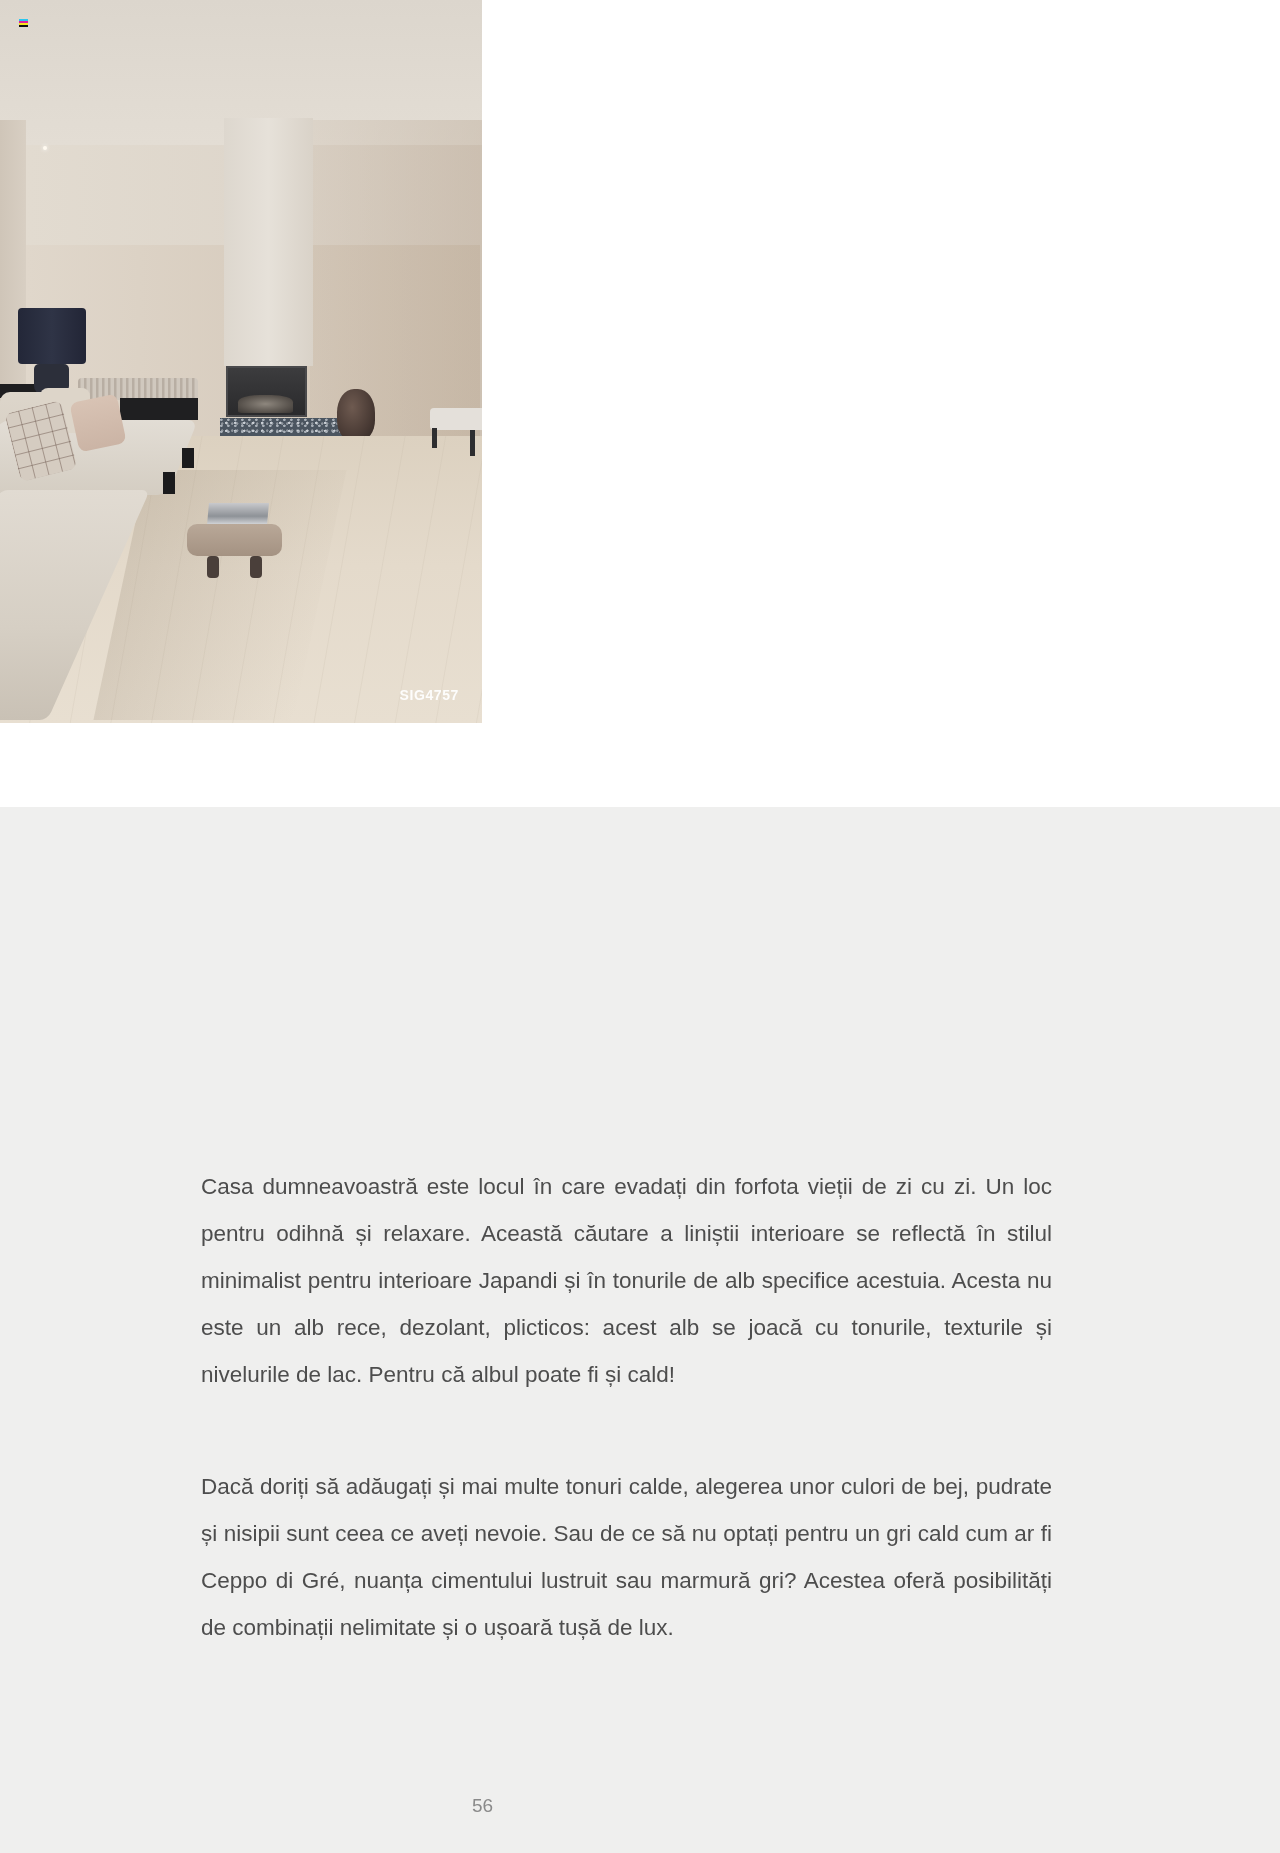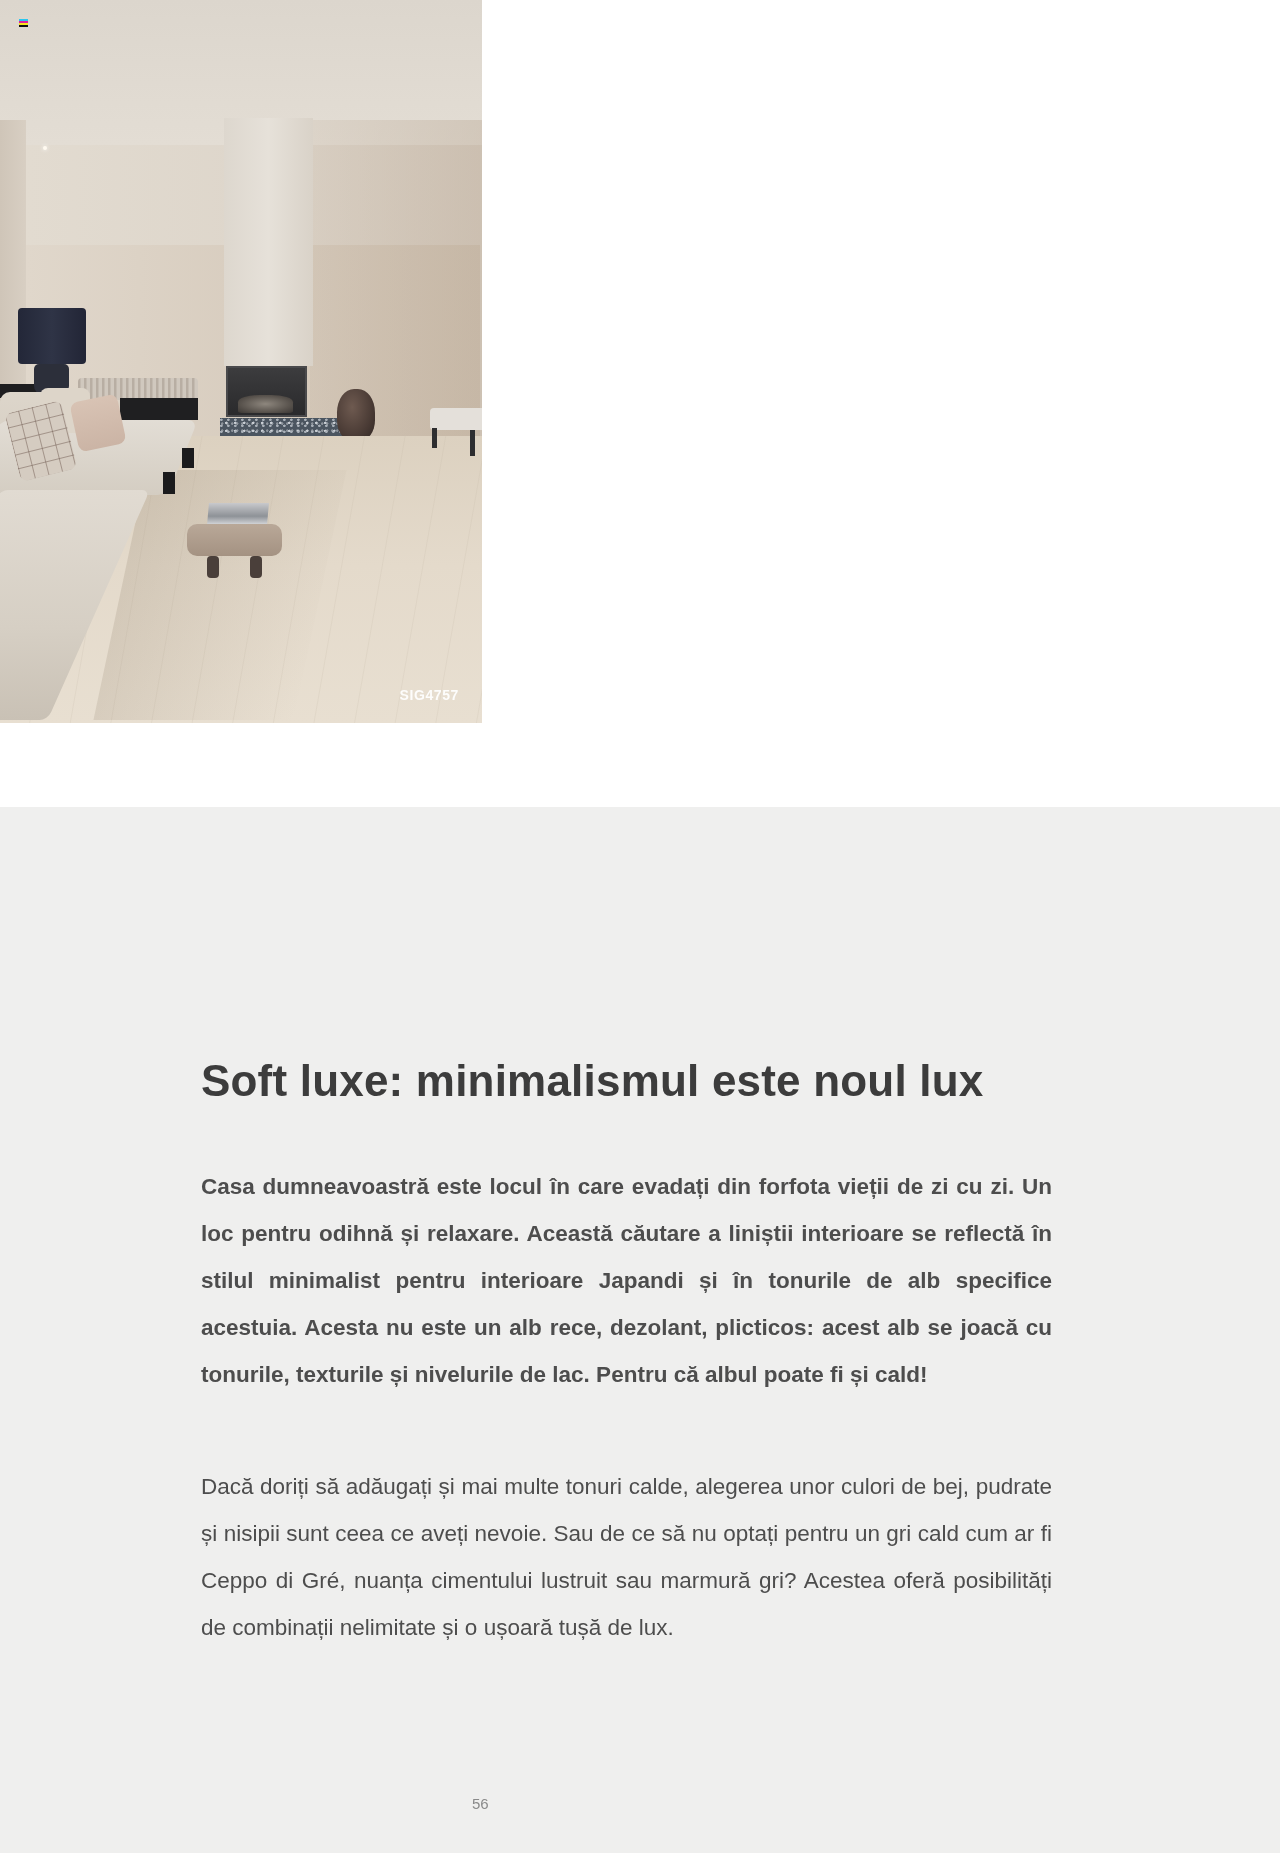--- a/index.html
+++ b/index.html
@@ -71,23 +71,23 @@
     .coffee-table-leg1 { left: 207px; top: 556px; width: 12px; height: 22px; border-radius: 4px; background: #4a3f3a; }
     .coffee-table-leg2 { left: 250px; top: 556px; width: 12px; height: 22px; border-radius: 4px; background: #4a3f3a; }
     .magazine { left: 208px; top: 503px; width: 60px; height: 22px; background: linear-gradient(180deg, #c8c9cc 0%, #8e9297 60%, #d9dadd 100%); transform: skewX(-5deg); }
 
     .photo-code { position: absolute; right: 23px; top: 687px; font-family: "Liberation Sans", sans-serif; font-weight: bold; font-size: 14px; letter-spacing: 0.6px; color: rgba(255,255,255,0.92); text-align: center; }
 
     
     .text-panel { position: absolute; left: 0; top: 807px; width: 1280px; height: 1046px; background: #efefee; }
     .heading { position: absolute; left: 201px; top: 248px; width: 900px; font-family: "Liberation Sans", sans-serif; font-weight: bold; font-size: 44px; line-height: 52px; color: #3c3c3c; letter-spacing: 0.2px; }
     .paragraph { position: absolute; left: 201px; width: 851px; font-family: "Liberation Sans", sans-serif; font-size: 22.5px; line-height: 47px; color: #4d4d4d; text-align: justify; }
-    .p1 { top: 356px; font-weight: bold; }
+    .p1 { top: 356px; }
     .p2 { top: 656px; }
-    .page-number { position: absolute; left: 472px; top: 988px; font-family: "Liberation Sans", sans-serif; font-size: 15px; color: #8a8a8a; }
+    .page-number { position: absolute; left: 472px; top: 988px; font-family: "Liberation Sans", sans-serif; font-size: 19px; color: #8a8a8a; }
   </style>
 </head>
 <body>
 
 <div class="top-area"></div>
 
 <div class="cmyk-marker">
   <span style="background:#29c7f0"></span>
   <span style="background:#e0219b"></span>
   <span style="background:#f8e71c"></span>
@@ -125,17 +125,16 @@
   <div class="layer pillow-check"></div>
   <div class="layer pillow-pink"></div>
   <div class="layer magazine"></div>
   <div class="layer coffee-table-top"></div>
   <div class="layer coffee-table-leg1"></div>
   <div class="layer coffee-table-leg2"></div>
   <div class="photo-code">SIG4757</div>
 </div>
 
 <div class="text-panel">
-  <h1 class="heading">Soft luxe: minimalismul este noul lux</h1>
   <p class="paragraph p1">Casa dumneavoastră este locul în care evadați din forfota vieții de zi cu zi. Un loc pentru odihnă și relaxare. Această căutare a liniștii interioare se reflectă în stilul minimalist pentru interioare Japandi și în tonurile de alb specifice acestuia. Acesta nu este un alb rece, dezolant, plicticos: acest alb se joacă cu tonurile, texturile și nivelurile de lac. Pentru că albul poate fi și cald!</p>
   <p class="paragraph p2">Dacă doriți să adăugați și mai multe tonuri calde, alegerea unor culori de bej, pudrate și nisipii sunt ceea ce aveți nevoie. Sau de ce să nu optați pentru un gri cald cum ar fi Ceppo di Gré, nuanța cimentului lustruit sau marmură gri? Acestea oferă posibilități de combinații nelimitate și o ușoară tușă de lux.</p>
   <div class="page-number">56</div>
 </div>
 
 </body></html>

